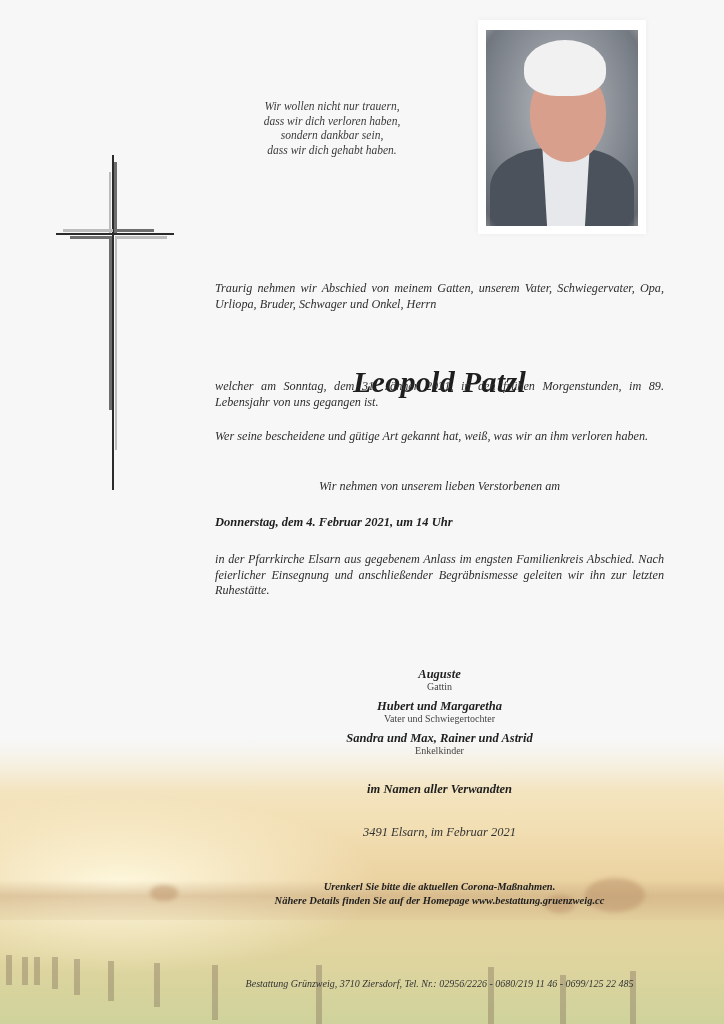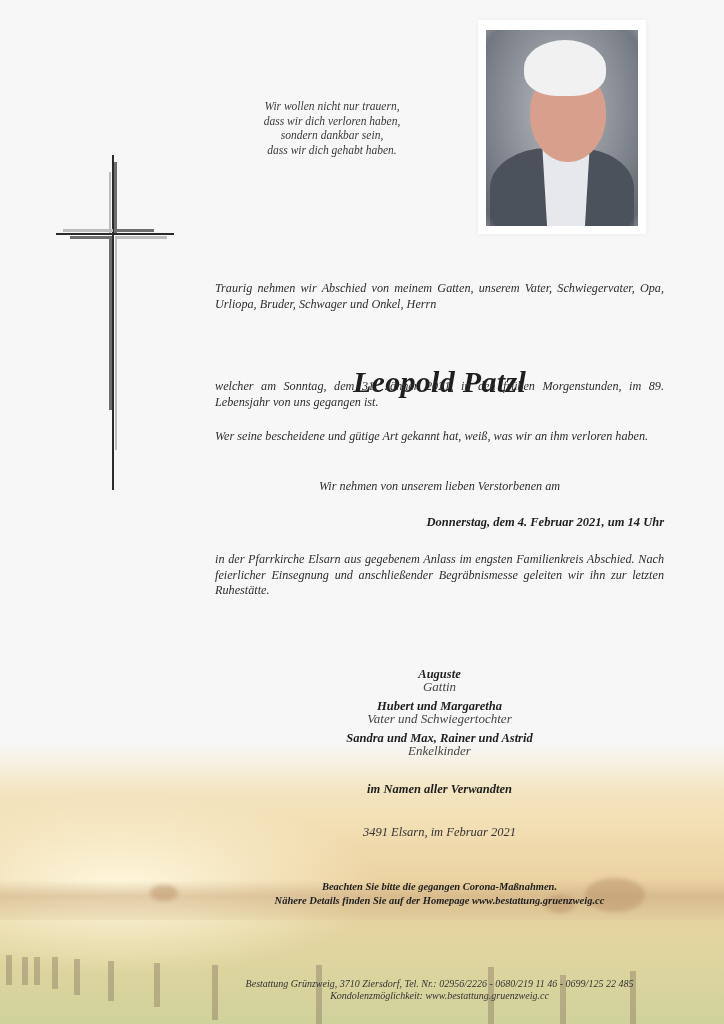--- a/index.html
+++ b/index.html
@@ -49,27 +49,27 @@
   .motto span { display: block; }
   .para {
     position: absolute; left: 215px; width: 449px;
     font-style: italic; font-size: 12.2px; line-height: 15.5px; text-align: justify; color: #2e2e2e;
   }
   .name {
     position: absolute; left: 215px; width: 449px; top: 317px; text-align: center;
     font-style: italic; font-weight: bold; font-size: 30px; color: #1e1e1e; letter-spacing: 0.3px; margin-top: 48px;
   }
   .date-line {
-    position: absolute; left: 215px; width: 449px; top: 515px; text-align: right;
+    position: absolute; left: 215px; width: 449px; top: 515px; text-align: left;
     font-style: italic; font-weight: bold; font-size: 12.5px; color: #1e1e1e;
   }
   .mourners { position: absolute; left: 215px; width: 449px; top: 633px; text-align: center; margin-top: 34px; }
   .mourner { margin-bottom: 7px; }
   .mourner .mname { display: block; font-style: italic; font-weight: bold; font-size: 12.5px; line-height: 15px; color: #1e1e1e; }
-  .mourner .mrel { display: block; font-style: italic; font-size: 13px; line-height: 10px; color: #444; }
+  .mourner .mrel { display: block; font-size: 10px; line-height: 10px; color: #444; }
   .names-all {
     position: absolute; left: 215px; width: 449px; top: 782px; text-align: center;
     font-style: italic; font-weight: bold; font-size: 12.5px; color: #1e1e1e;
   }
   .place-date {
     position: absolute; left: 215px; width: 449px; top: 825px; text-align: center;
     font-style: italic; font-size: 12.5px; color: #333;
   }
   .corona {
     position: absolute; left: 215px; width: 449px; top: 880px; text-align: center;
@@ -161,20 +161,19 @@
     <span class="mname">Sandra und Max, Rainer und Astrid</span>
     <span class="mrel">Enkelkinder</span>
   </div>
 </div>
 
 <div class="names-all">im Namen aller Verwandten</div>
 
 <div class="place-date">3491 Elsarn, im Februar 2021</div>
 
 <div class="corona">
-  <span>Beachten Sie bitte die gegangen Corona-Maßnahmen.</span>
+  <span>Urenkerl Sie bitte die aktuellen Corona-Maßnahmen.</span>
   <span>Nähere Details finden Sie auf der Homepage www.bestattung.gruenzweig.cc</span>
 </div>
 
 <div class="footer">
   <span>Bestattung Grünzweig,  3710 Ziersdorf, Tel. Nr.: 02956/2226  -  0680/219 11 46  -  0699/125 22 485</span>
-  <span>Kondolenzmöglichkeit: www.bestattung.gruenzweig.cc</span>
 </div>
 
 </body></html>

